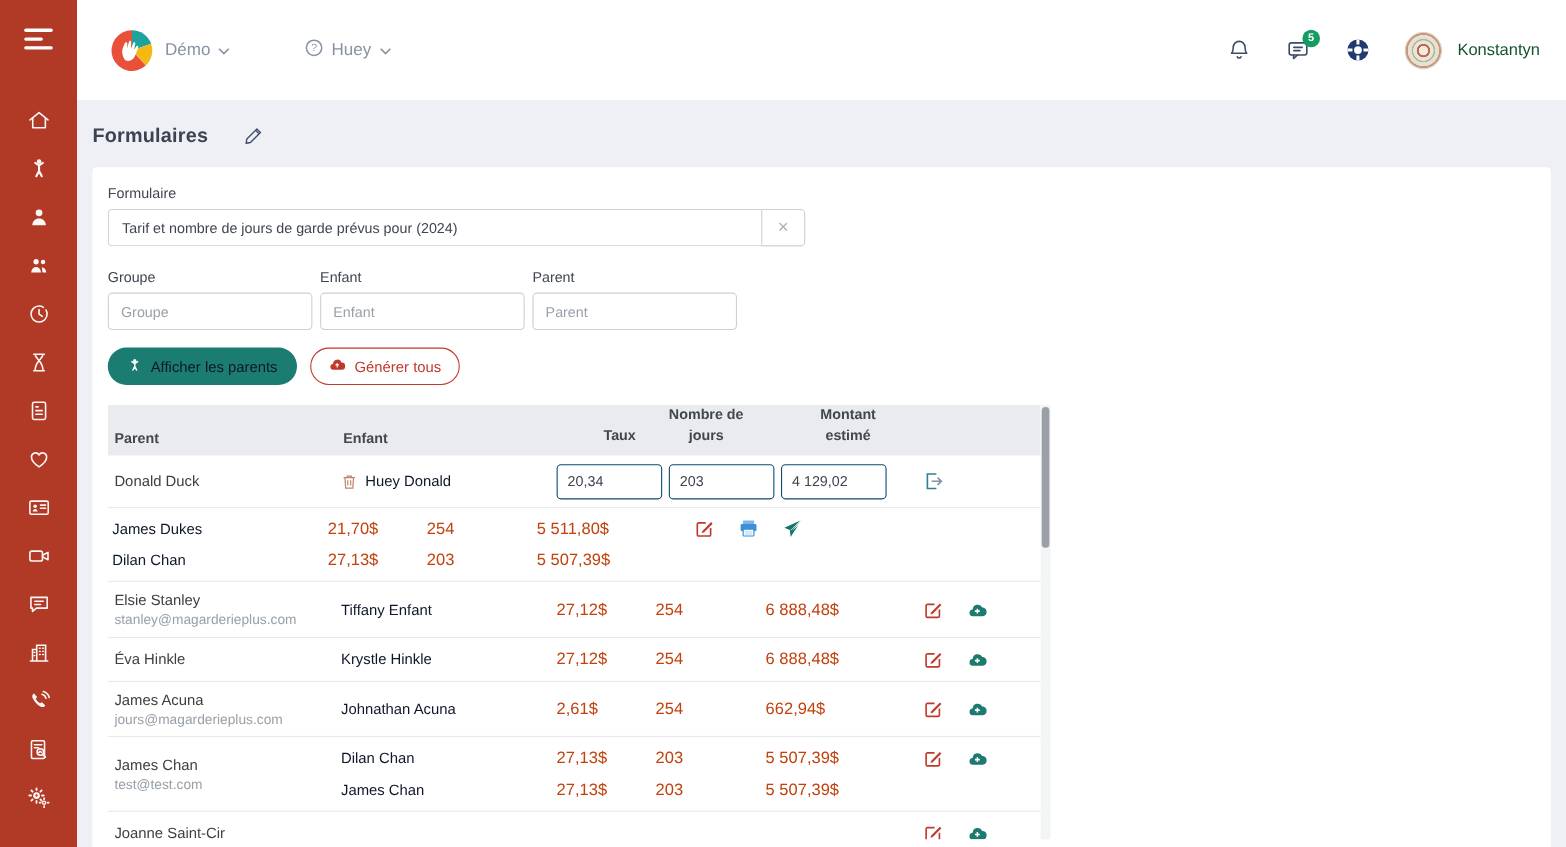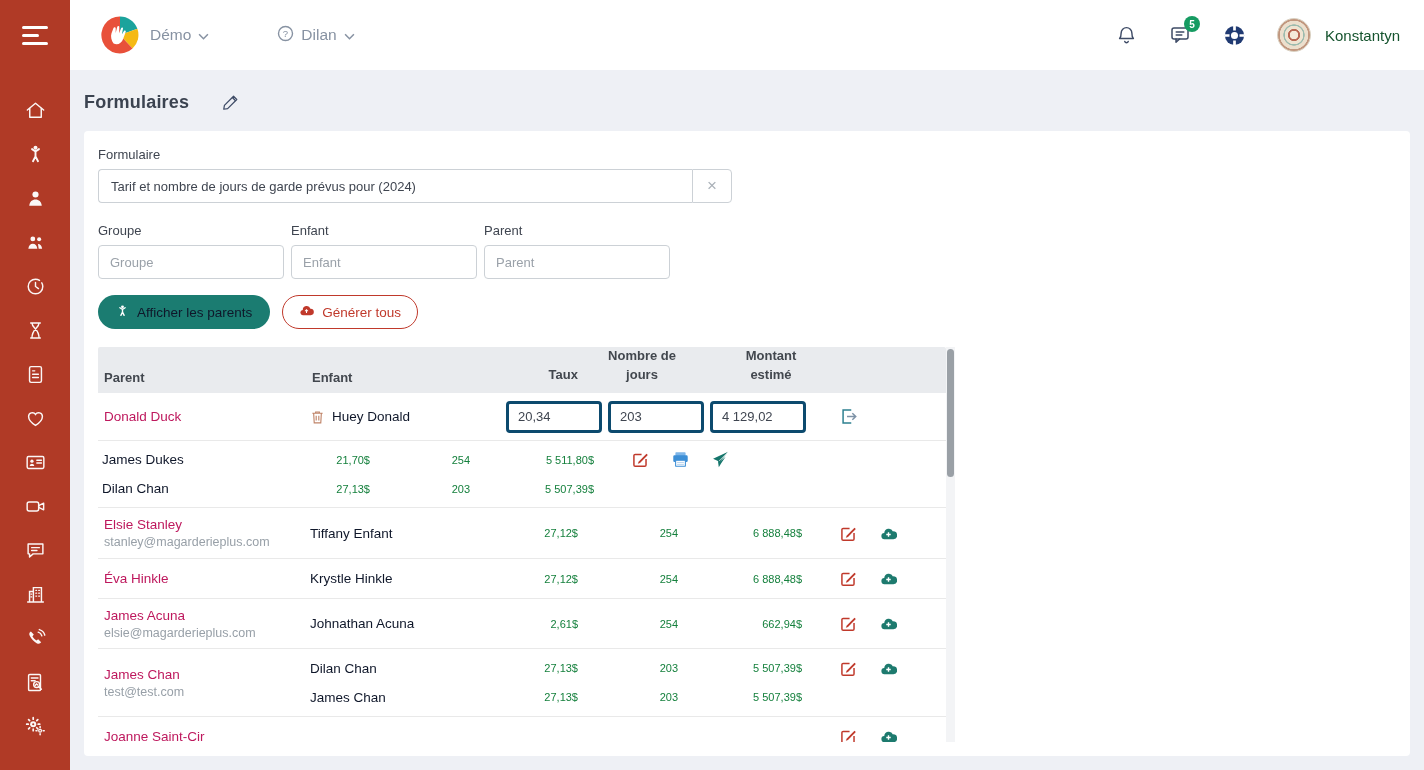--- a/index.html
+++ b/index.html
@@ -13,21 +13,21 @@
   .hamburger i { display:block; height:3px; border-radius:2px; background:#fff; }
   .hamburger i:nth-child(1){width:26px;align-self:center;margin-left:0;}
   .hamburger i:nth-child(2){width:17px;margin-right:9px;}
   .hamburger i:nth-child(3){width:26px;}
   .nav { margin-top:20px; display:flex; flex-direction:column; width:100%; }
   .nav-item { height:44px; display:flex; align-items:center; justify-content:center; cursor:pointer; }
   .nav-item svg { width:23px; height:23px; opacity:.96; }
 
   
   .main { flex:1; display:flex; flex-direction:column; }
-  .topbar { height:70px; background:#fff; display:flex; align-items:center; padding:0 24px 0 30px; }
+  .topbar { height:91px; background:#fff; display:flex; align-items:center; padding:0 24px 0 30px; }
   .brand { display:flex; align-items:center; gap:10px; cursor:pointer; }
   .logo { width:40px; height:40px; }
   .ddl { display:flex; align-items:center; gap:7px; color:#8792a2; font-size:15.5px; cursor:pointer; }
   .aide { margin-left:68px; }
   .tb-right { margin-left:auto; display:flex; align-items:center; gap:30px; }
   .tb-ic { position:relative; cursor:pointer; display:flex; }
   .badge { position:absolute; top:-7px; right:-8px; background:#169b62; color:#fff; font-size:10px; width:16px; height:16px; border-radius:50%; display:flex; align-items:center; justify-content:center; font-weight:bold; }
   .avatar { width:34px; height:34px; border-radius:50%; border:1px solid #d9cfc0; cursor:pointer;
     background: radial-gradient(circle at 50% 50%, #f4ead9 0 18%, #b96a55 20% 26%, #efe4d2 28% 40%, #9dbbae 42% 46%, #ecdfcd 48% 62%, #c1977f 64% 70%, #f0e6d6 72% 100%); }
   .uname { color:#14532d; font-size:15px; margin-left:-16px; }
@@ -56,31 +56,31 @@
   .tbl-wrap { position:relative; width:857px; }
   .tbl-viewport { height:395px; overflow:hidden; width:848px; }
   .thead { display:grid; grid-template-columns:208px 200px 90px 100px 110px 140px; background:#e9ebee; height:46px; align-items:end; font-weight:bold; font-size:13px; color:#42474e; border-radius:2px 2px 0 0; }
   .th { padding:0 0 8px 6px; }
   .th-r { display:flex; justify-content:flex-end; padding:0 18px 8px 0; }
   .th-r span { text-align:center; line-height:1.45; }
   .th-jours span { max-width:72px; }
   .th-montant { padding-right:4px; } .th-montant span { max-width:62px; }
   .trow { display:flex; border-bottom:1px solid #e9e9e9; }
   .pcell { width:208px; display:flex; flex-direction:column; justify-content:center; padding-left:6px; gap:3px; }
-  .pname { color:#be185d; font-size:13.5px; cursor:pointer; }
+  .pname { color:#404040; font-size:13.5px; cursor:pointer; }
   .pemail { color:#98a0a8; font-size:12.5px; }
   .lines { display:flex; flex-direction:column; justify-content:center; flex:1; }
   .tline { display:grid; grid-template-columns:200px 90px 100px 110px 140px; align-items:center; min-height:29px; }
   .tline.editing { grid-template-columns:200px 300px 140px; }
   .ccell { display:flex; align-items:center; gap:7px; padding-left:4px; }
   .cname { color:#0f172a; font-size:13.5px; cursor:pointer; }
-  .ncell { font-size:11px; color:#15803d; text-align:right; }
+  .ncell { font-size:15px; color:#c2410c; text-align:left; }
   .ncell.taux { padding-right:18px; } .ncell.jours { padding-right:18px; } .ncell.montant { padding-right:4px; }
   .row-inputs { display:flex; gap:6px; }
-  .rinp { width:96px; height:32px; border:3px solid #0c4a6e; border-radius:4px; padding:0 9px; font-size:13px; color:#3f4550; font-family:inherit; }
+  .rinp { width:96px; height:32px; border:1px solid #0c4a6e; border-radius:4px; padding:0 9px; font-size:13px; color:#3f4550; font-family:inherit; }
   .acts { display:flex; gap:22px; padding-left:34px; align-items:center; }
   .aicon { cursor:pointer; display:flex; width:18px; }
   .aicon svg { width:17px; height:17px; }
   .trash { display:flex; } .trash svg { width:15px; height:16px; }
 
   .vscroll { position:absolute; right:0; top:0; width:9px; height:395px; background:#f3f4f6; }
   .vthumb { position:absolute; top:2px; left:1px; width:7px; height:128px; border-radius:4px; background:#9aa0a6; cursor:grab; }
 </style>
 </head>
 <body>
@@ -214,21 +214,21 @@
             <span><svg width="11" height="7" viewBox="0 0 10 6" fill="none" stroke="#8792a2" stroke-width="1.4">
                 <path d="M1 1l4 4 4-4"></path>
               </svg></span>
           </span>
       </div>
       <div class="ddl aide">
         <span><svg width="17" height="17" viewBox="0 0 16 16">
               <circle cx="8" cy="8" r="6.6" stroke="#8792a2" fill="none" stroke-width="1.3"></circle>
               <text x="8" y="11" font-size="9" text-anchor="middle" fill="#8792a2" font-family="Liberation Sans, sans-serif">?</text>
             </svg></span>
-        <span>Dilan</span>
+        <span>Huey</span>
         <span><svg width="11" height="7" viewBox="0 0 10 6" fill="none" stroke="#8792a2" stroke-width="1.4">
               <path d="M1 1l4 4 4-4"></path>
             </svg></span>
       </div>
       <div class="tb-right">
         <span class="tb-ic">
             <svg width="23" height="23" viewBox="0 0 24 24" fill="none" stroke="#3e4b66" stroke-width="1.5" stroke-linecap="round" stroke-linejoin="round">
               <path d="M12 3.8a5.6 5.6 0 0 0-5.6 5.6c0 4.1-1.6 5.7-1.6 5.7h14.4s-1.6-1.6-1.6-5.7A5.6 5.6 0 0 0 12 3.8z"></path>
               <path d="M10.2 18.3a1.9 1.9 0 0 0 3.6 0"></path>
             </svg>
@@ -450,21 +450,21 @@
                             <path d="M8 6.9v4.2M5.9 9h4.2" stroke="#fff" stroke-width="1.3" fill="none"></path>
                           </svg>
                         </span>
                       </div>
                     </div>
                   </div>
                 </div>
                 <div class="trow" style="height: 50px;">
                   <div class="pcell">
                     <div class="pname">James Acuna</div>
-                    <div class="pemail">elsie@magarderieplus.com</div>
+                    <div class="pemail">jours@magarderieplus.com</div>
                   </div>
                   <div class="lines">
                     <div class="tline">
                       <div class="ccell">
                         <span class="cname">Johnathan Acuna</span>
                       </div>
                       <div class="ncell taux">2,61$</div>
                       <div class="ncell jours">254</div>
                       <div class="ncell montant">662,94$</div>
                       <div class="acts">

